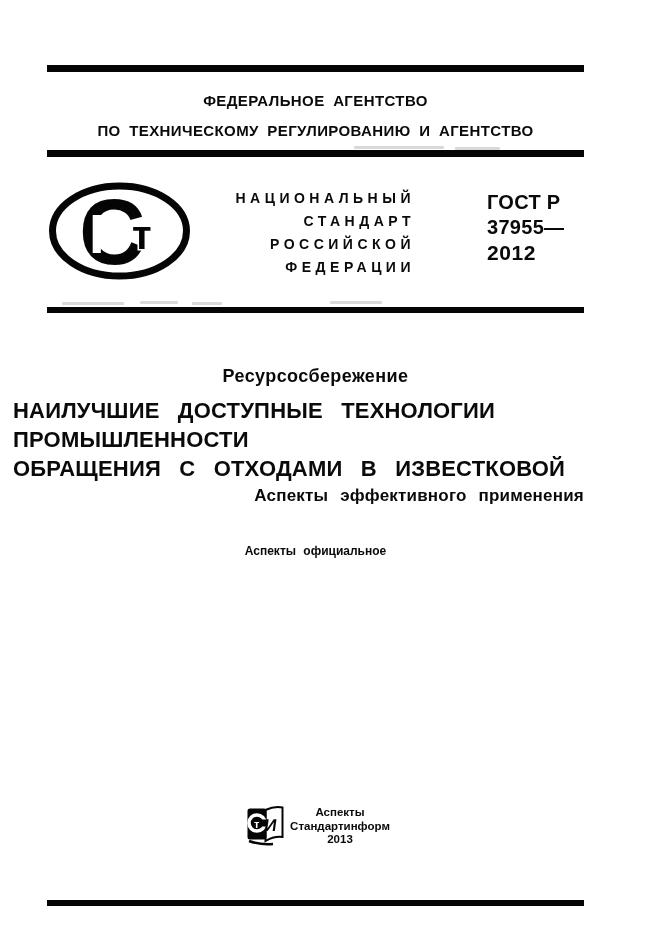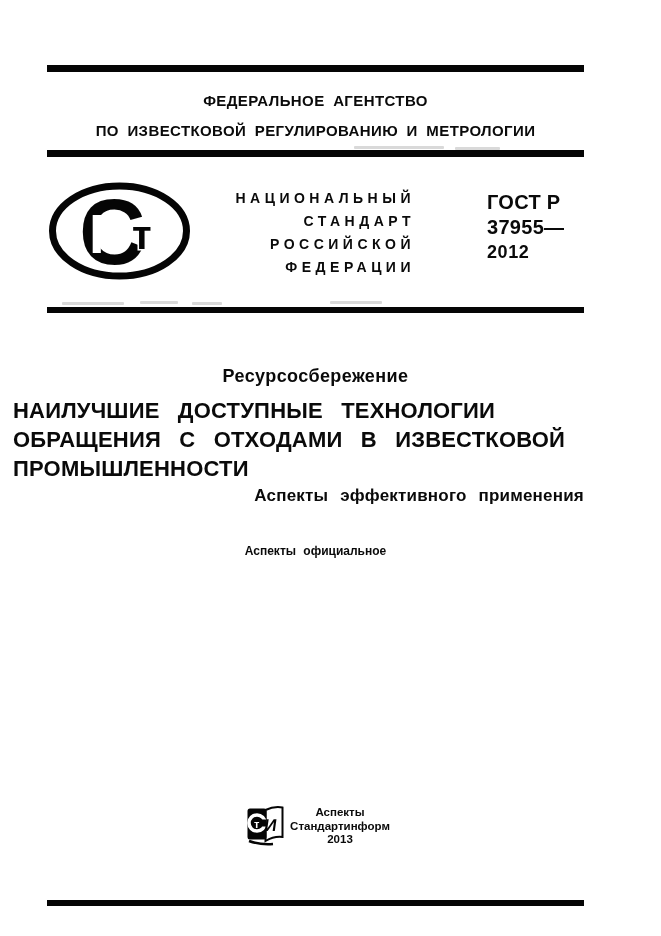--- a/index.html
+++ b/index.html
@@ -17,21 +17,21 @@
   .artifact{position:absolute;background:#aaaaaa;opacity:.45;height:3px;border-radius:1px;}
   .agency{position:absolute;left:47px;width:537px;text-align:center;
     font-weight:bold;font-size:15px;letter-spacing:.4px;word-spacing:4px;}
   .agency-1{top:92px;}
   .agency-2{top:122px;}
   .rst-logo{position:absolute;left:48px;top:182px;}
   .std-title{position:absolute;left:185px;top:187px;width:230px;text-align:right;
     font-weight:bold;font-size:14px;letter-spacing:4.5px;line-height:23px;}
   .designation{position:absolute;left:487px;top:190px;font-weight:bold;
     font-size:20px;line-height:25px;letter-spacing:.3px;}
-  .designation .yr{font-size:18px;letter-spacing:.6px;}
+  .designation .yr{font-size:21px;letter-spacing:.6px;}
   .subject{position:absolute;left:47px;top:366px;width:537px;text-align:center;
     font-weight:bold;font-size:18px;letter-spacing:.4px;}
   .main-title{position:absolute;left:13px;top:396px;width:630px;
     font-weight:bold;font-size:22px;line-height:29px;word-spacing:12px;letter-spacing:.2px;}
   .subtitle{position:absolute;left:47px;top:486px;width:537px;text-align:right;
     font-weight:bold;font-size:17px;word-spacing:7px;letter-spacing:.2px;}
   .edition{position:absolute;left:47px;top:544px;width:537px;text-align:center;
     font-weight:bold;font-size:12px;word-spacing:4px;}
   .pub-logo{position:absolute;left:246px;top:805px;}
   .publisher{position:absolute;left:270px;top:806px;width:140px;text-align:center;
@@ -48,21 +48,21 @@
   <div class="rule rule-4"></div>
 
   <div class="artifact" style="left:354px;top:146px;width:90px;"></div>
   <div class="artifact" style="left:455px;top:147px;width:45px;"></div>
   <div class="artifact" style="left:62px;top:302px;width:62px;"></div>
   <div class="artifact" style="left:140px;top:301px;width:38px;"></div>
   <div class="artifact" style="left:192px;top:302px;width:30px;"></div>
   <div class="artifact" style="left:330px;top:301px;width:52px;"></div>
 
   <div class="agency agency-1">ФЕДЕРАЛЬНОЕ АГЕНТСТВО</div>
-  <div class="agency agency-2">ПО ИЗВЕСТКОВОЙ РЕГУЛИРОВАНИЮ И МЕТРОЛОГИИ</div>
+  <div class="agency agency-2">ПО ТЕХНИЧЕСКОМУ РЕГУЛИРОВАНИЮ И АГЕНТСТВО</div>
 
   <div class="rst-logo">
     <svg width="143" height="98" viewBox="0 0 143 98" xmlns="http://www.w3.org/2000/svg">
       <ellipse cx="71.5" cy="49" rx="67" ry="45" fill="#ffffff" stroke="#050505" stroke-width="7"></ellipse>
       <text x="31" y="82" font-family="Liberation Sans, sans-serif" font-weight="bold" font-size="92" fill="#050505">С</text>
       <text x="41" y="71" font-family="Liberation Sans, sans-serif" font-weight="bold" font-size="56" fill="#ffffff">Р</text>
       <text x="84" y="67" font-family="Liberation Sans, sans-serif" font-weight="bold" font-size="40" fill="#050505" stroke="#ffffff" stroke-width="3" paint-order="stroke">т</text>
     </svg>
   </div>
 
@@ -75,22 +75,22 @@
 
   <div class="designation">
     <div>ГОСТ Р</div>
     <div>37955—</div>
     <div class="yr">2012</div>
   </div>
 
   <div class="subject">Ресурсосбережение</div>
   <div class="main-title">
     <div>НАИЛУЧШИЕ ДОСТУПНЫЕ ТЕХНОЛОГИИ</div>
+    <div>ПРОМЫШЛЕННОСТИ</div>
     <div>ОБРАЩЕНИЯ С ОТХОДАМИ В ИЗВЕСТКОВОЙ</div>
-    <div>ПРОМЫШЛЕННОСТИ</div>
   </div>
   <div class="subtitle">Аспекты эффективного применения</div>
 
   <div class="edition">Аспекты официальное</div>
 
   <div class="pub-logo">
     <svg width="38" height="41" viewBox="0 0 38 41" xmlns="http://www.w3.org/2000/svg">
       <path d="M19.5 5 Q28 1 36.5 2.5 L36.5 32 Q28 31 19.5 36 Z" fill="#ffffff" stroke="#050505" stroke-width="2"></path>
       <rect x="1.5" y="3.5" width="19" height="31" rx="2.5" fill="#050505"></rect>
       <circle cx="11" cy="18" r="8" fill="none" stroke="#ffffff" stroke-width="3.5"></circle>

